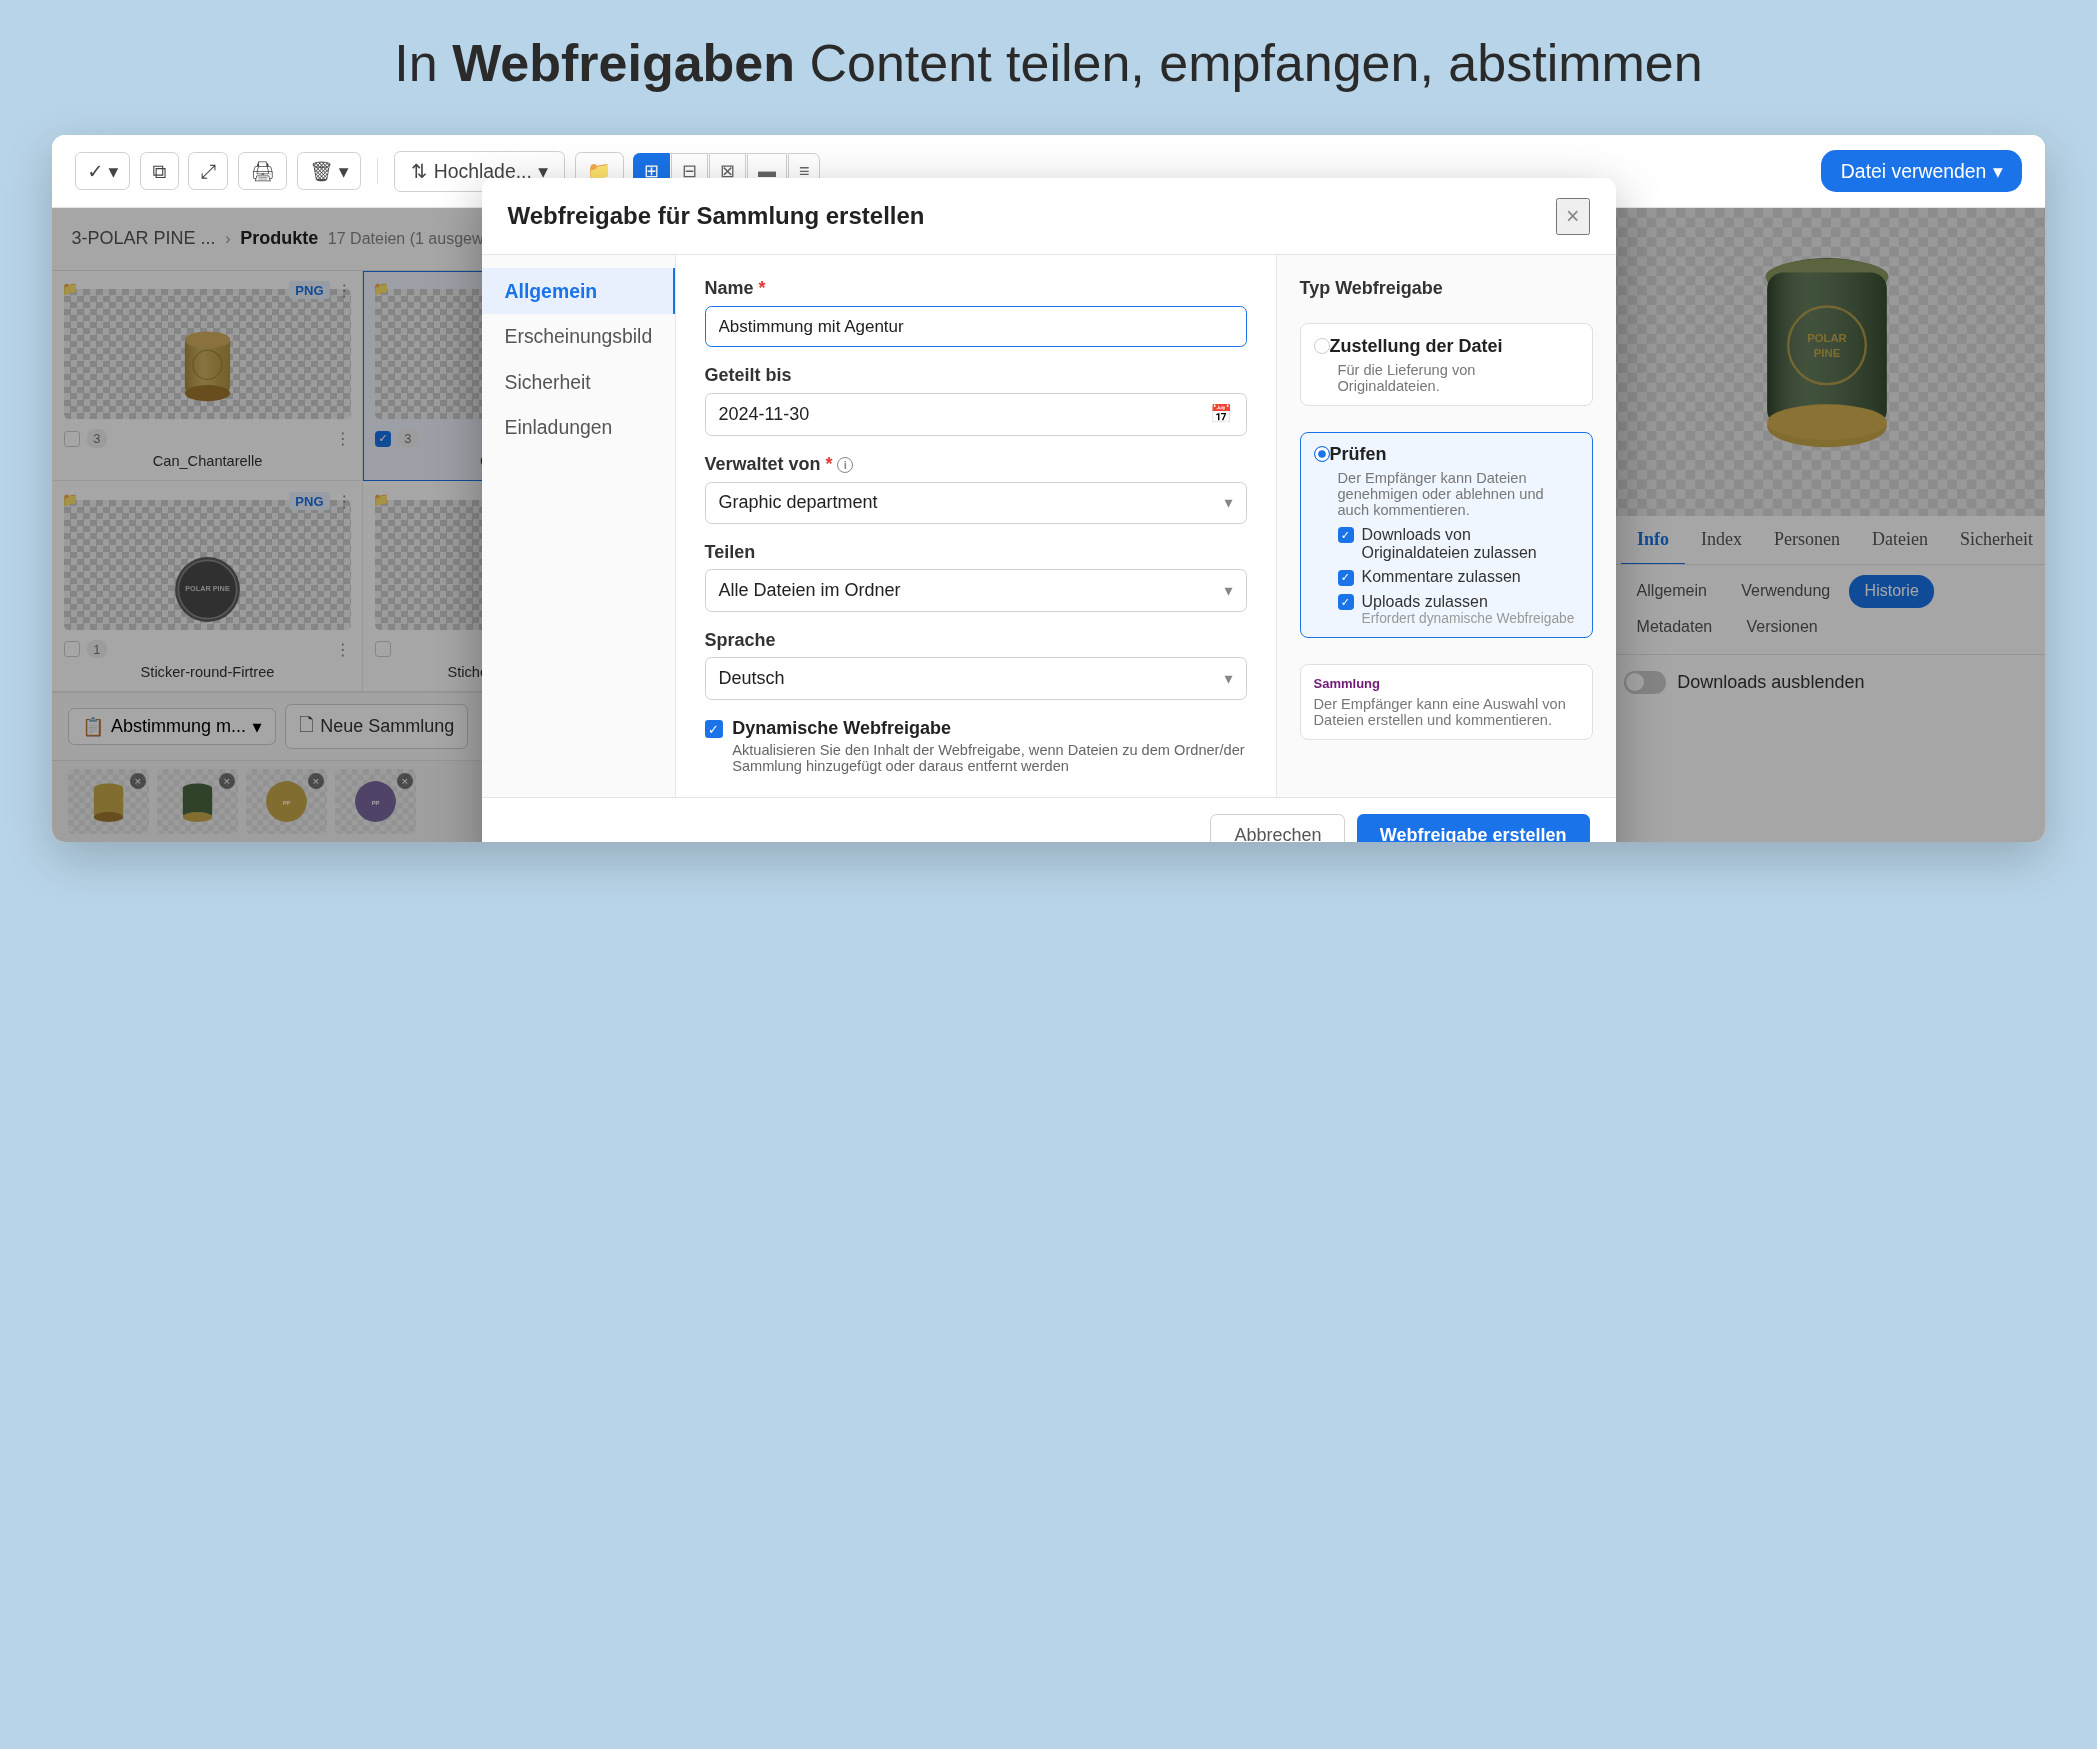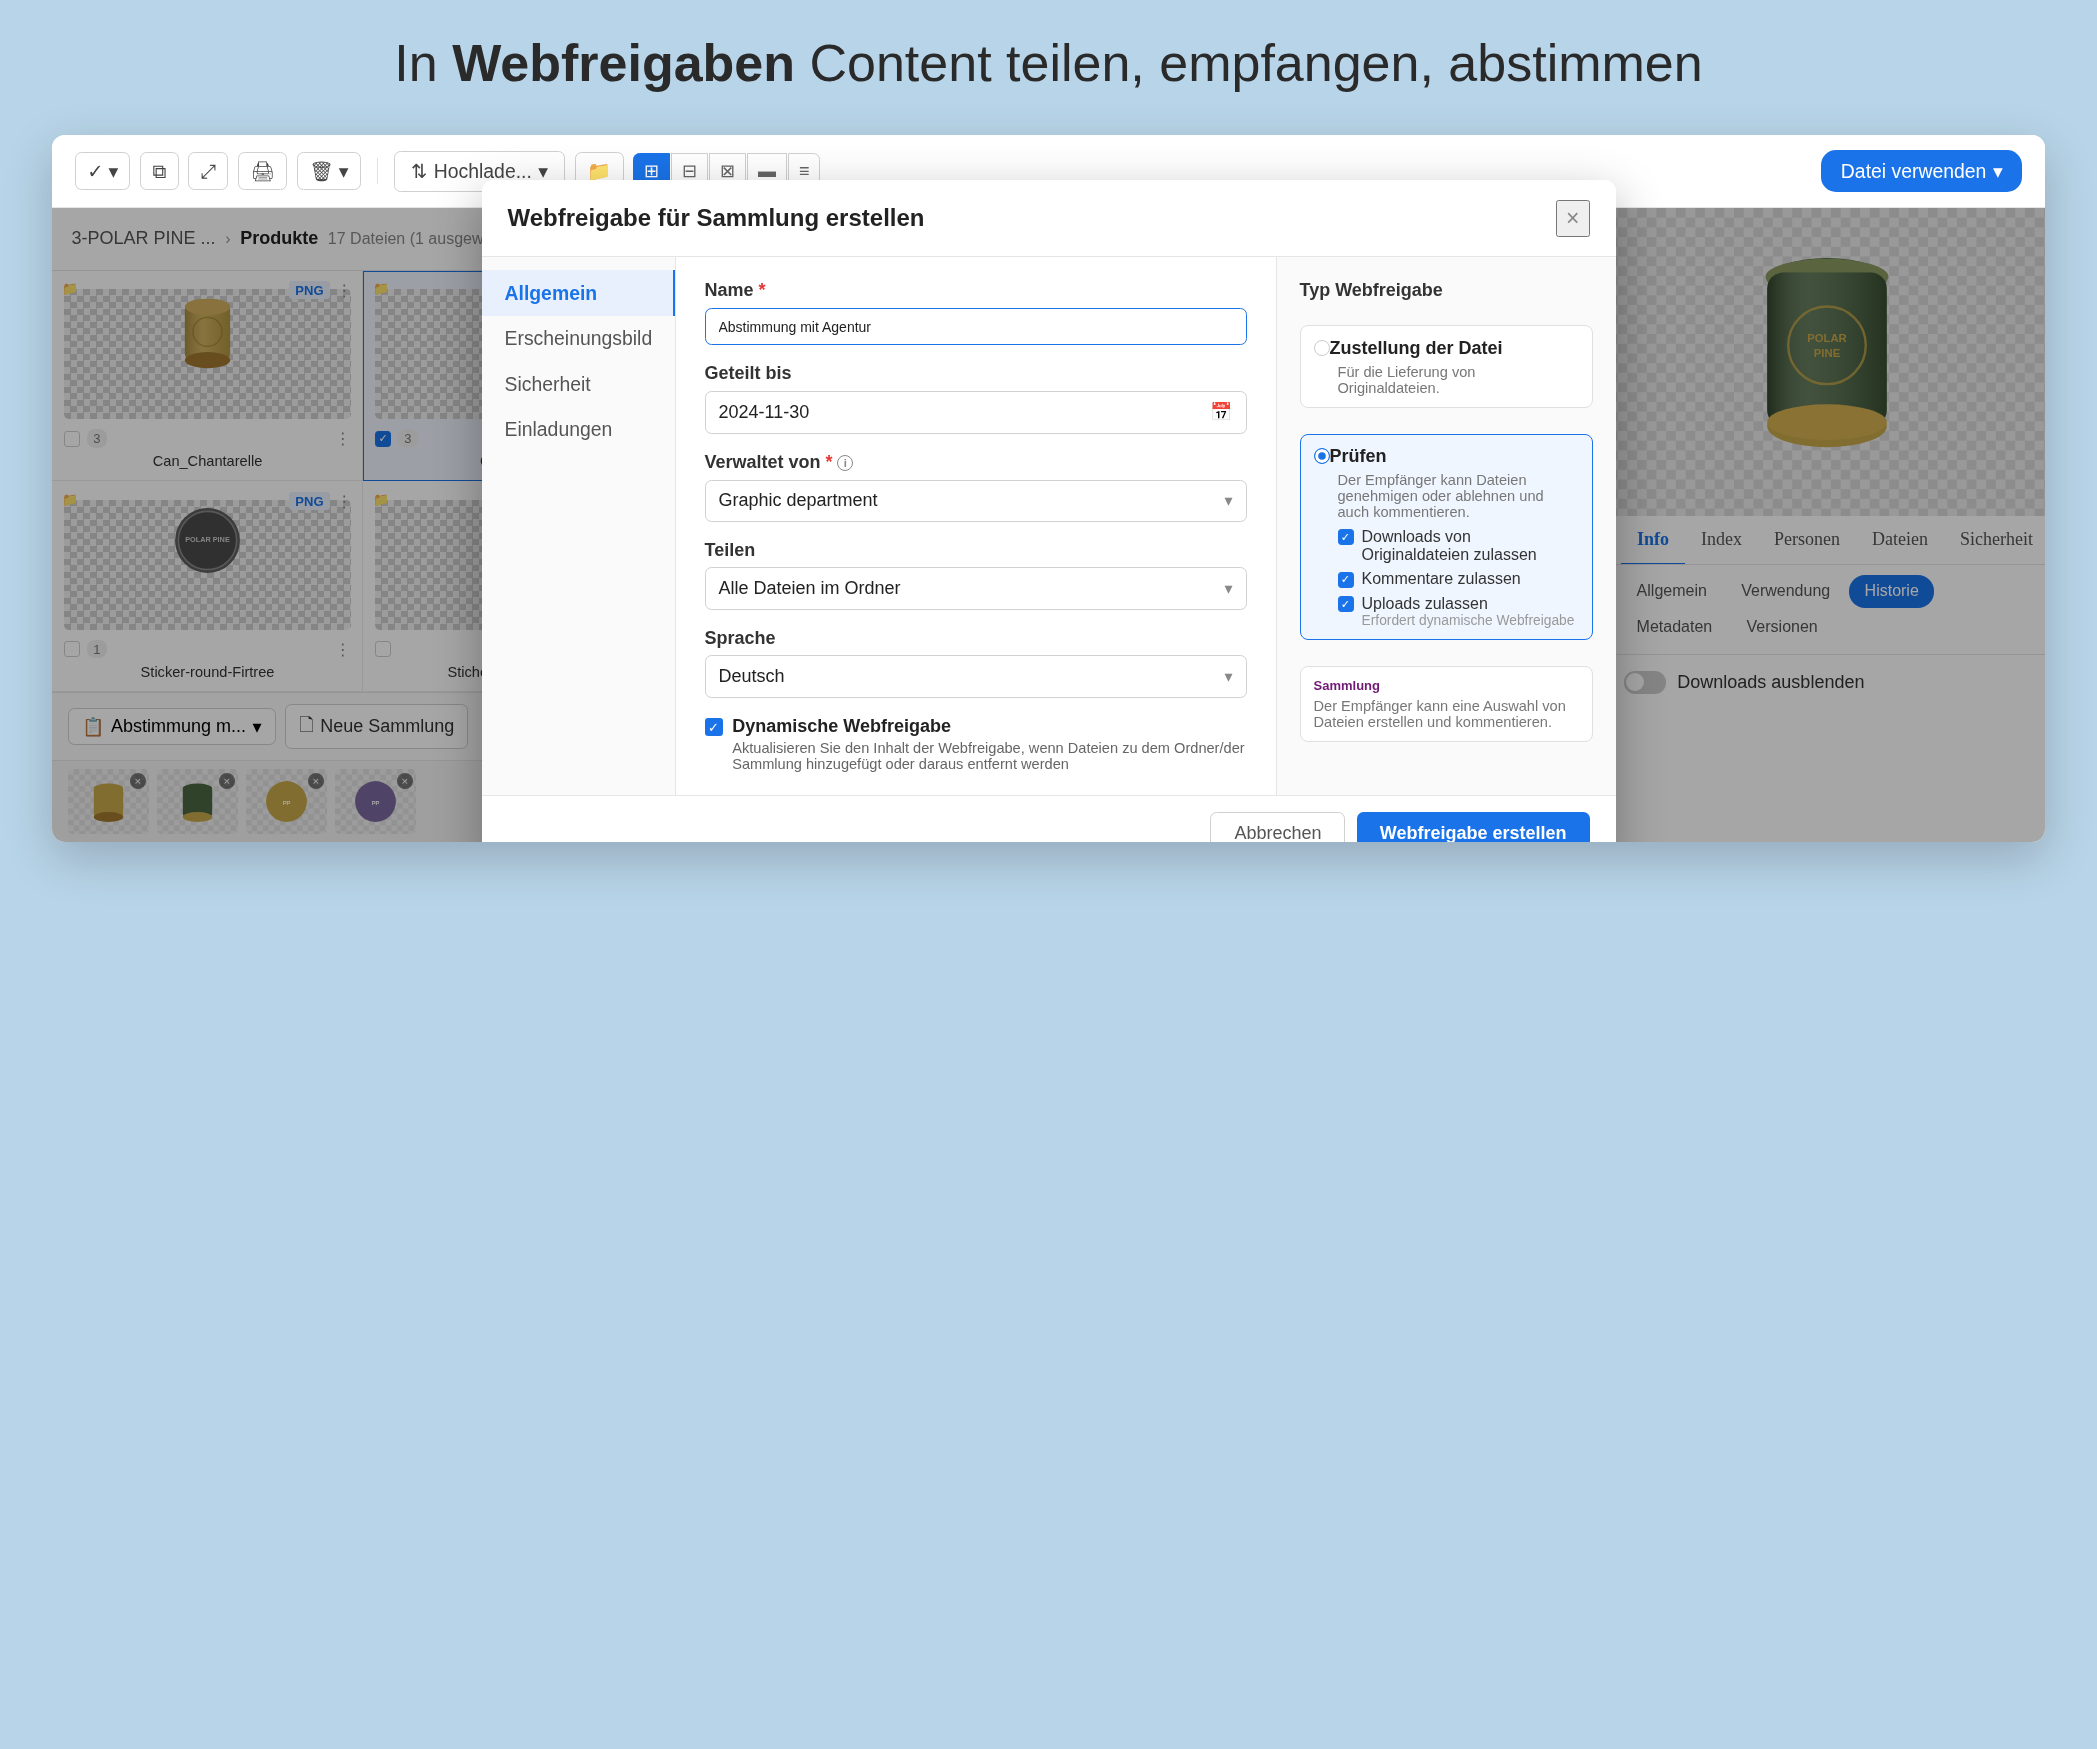--- a/index.html
+++ b/index.html
@@ -210,21 +210,21 @@
       position: absolute;
       top: 9.7px;
       right: 9.7px;
       font-size: 16px;
       color: #888;
     }
     .file-thumb {
       width: 100%;
       height: 130px;
       display: flex;
-      align-items: flex-start;
+      align-items: flex-end;
       justify-content: center;
       background: repeating-conic-gradient(#e8e8e8 0% 25%, #f8f8f8 0% 50%) 0 0 / 16px 16px;
       margin: 6.5px 0;
       border-radius: 4.9px;
       overflow: hidden;
     }
     .file-meta {
       display: flex;
       align-items: center;
       gap: 6.5px;
@@ -504,21 +504,21 @@
       color: #333;
       display: flex;
       align-items: center;
       gap: 4.9px;
     }
     .form-label .required { color: #e53935; }
     .form-input {
       padding: 9.7px 13px;
       border: 1.2px solid #1a73e8;
       border-radius: 6.5px;
-      font-size: 14px;
+      font-size: 17px;
       color: #222;
       outline: none;
     }
     .form-input-date {
       padding: 9.7px 13px;
       border: 1.2px solid #d0d0d0;
       border-radius: 6.5px;
       font-size: 18px;
       color: #222;
       display: flex;

